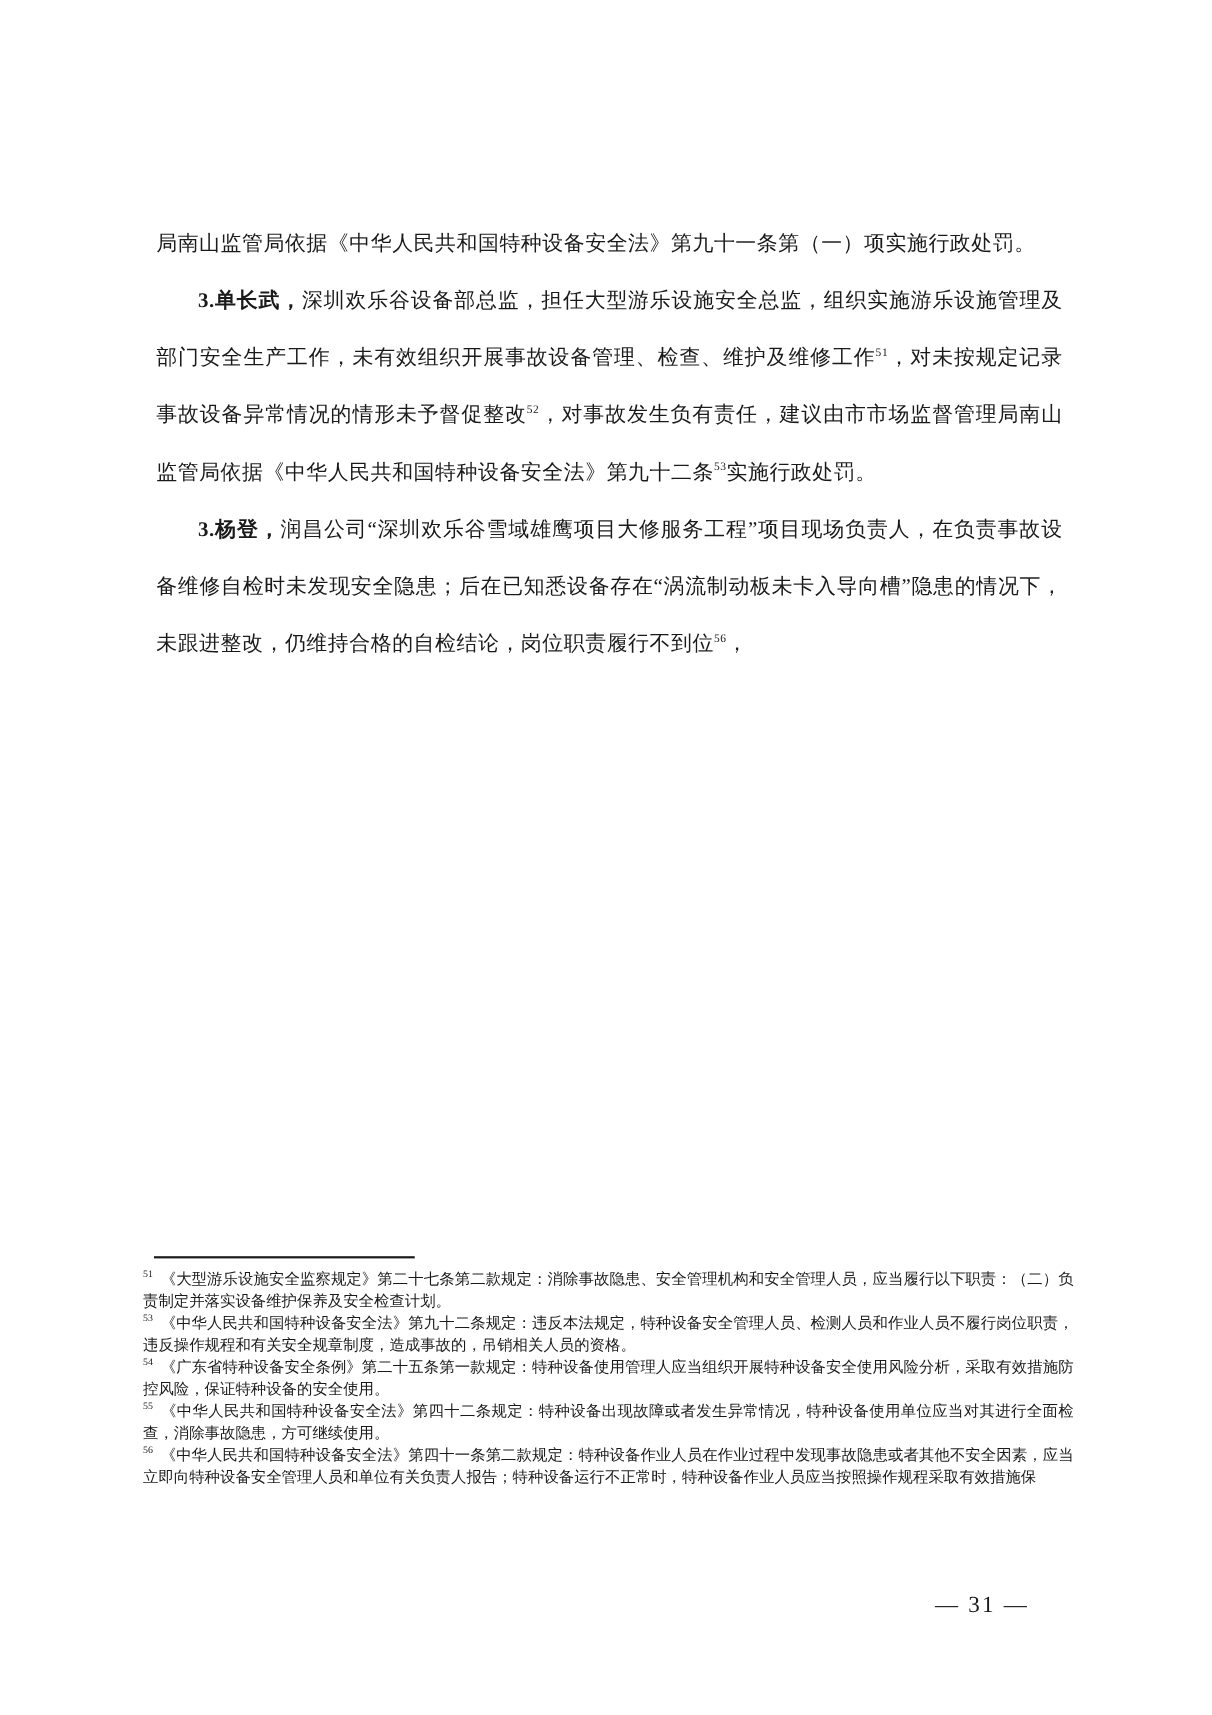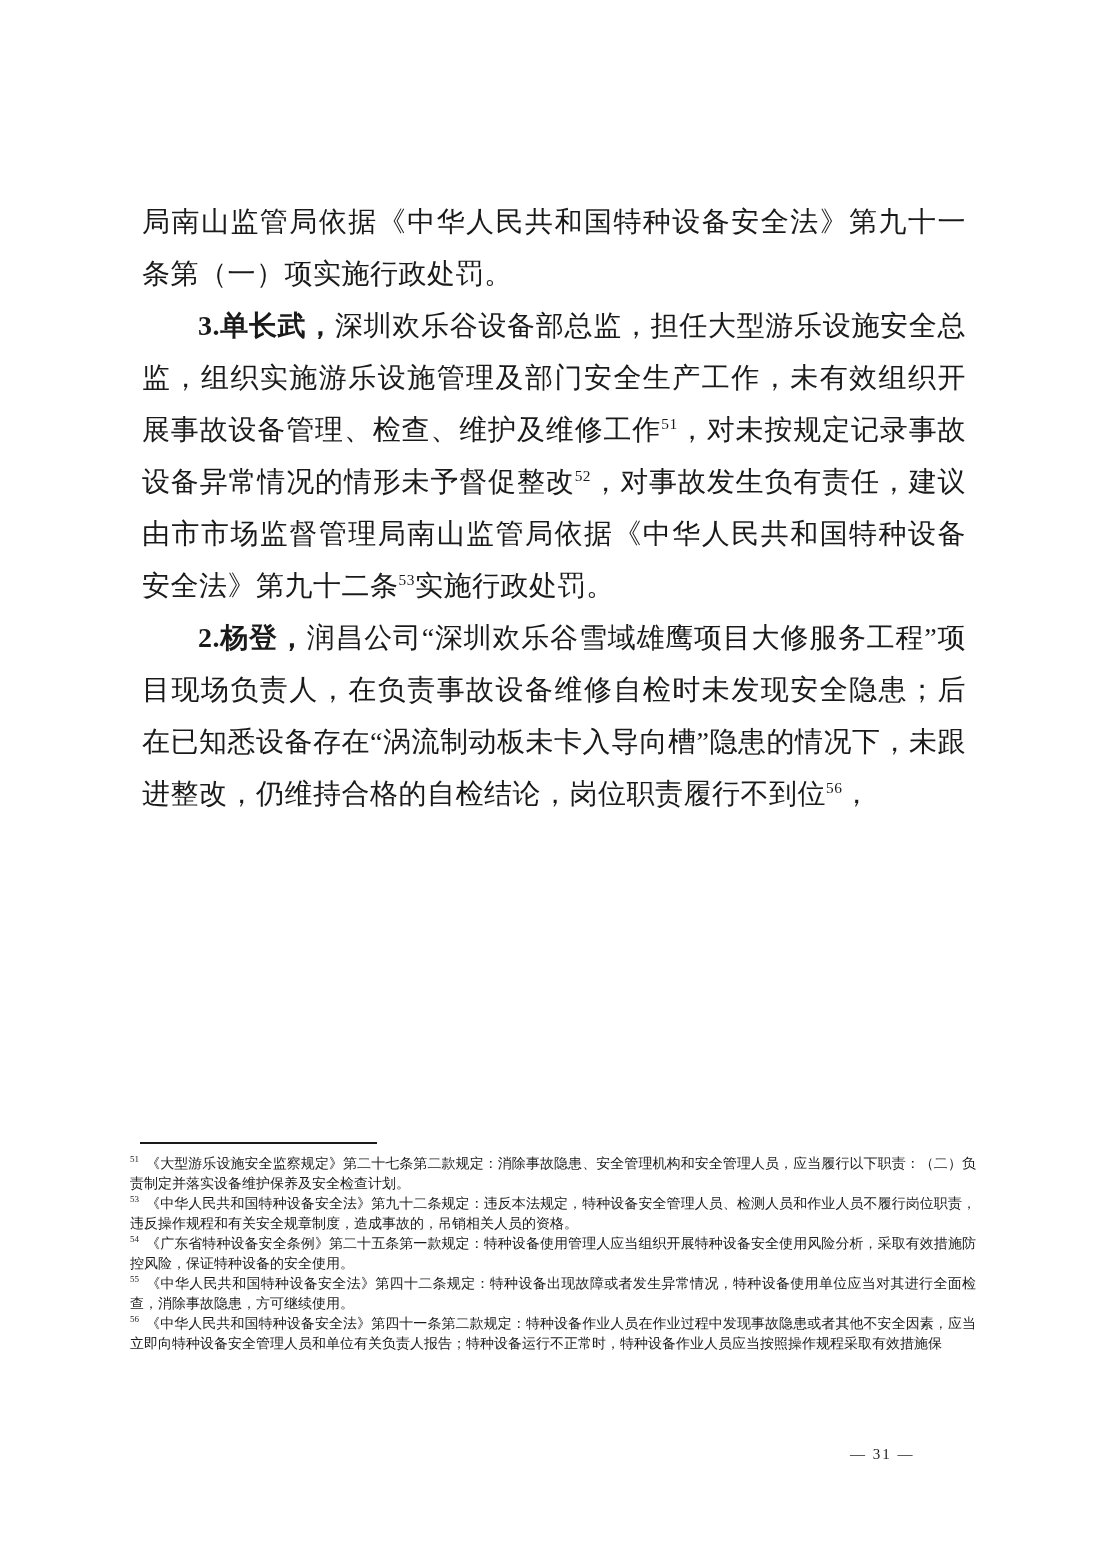--- a/index.html
+++ b/index.html
@@ -13,21 +13,21 @@
     position: relative;
     font-family: "Liberation Serif", "DejaVu Serif", serif;
     color: #1a1a1a;
     overflow: hidden;
   }
   .body-text {
     position: absolute;
     top: 196px;
     left: 142px;
     width: 824px;
-    font-size: 28px;
+    font-size: 19px;
     line-height: 52px;
     text-align: justify;
     text-justify: inter-character;
     letter-spacing: 0.5px;
   }
   .body-text p {
     margin: 0;
   }
   .body-text p.indent {
     text-indent: 2em;
@@ -65,32 +65,32 @@
   sup.fnmark {
     font-size: 9px;
     line-height: 0;
     vertical-align: super;
     margin-right: 7px;
   }
   .page-number {
     position: absolute;
     top: 1446px;
     left: 850px;
-    font-size: 15px;
+    font-size: 21px;
     letter-spacing: 2px;
     white-space: nowrap;
   }
 </style>
 </head>
 <body>
 
 <main class="body-text">
     <p class=""><span class="seg">局南山监管局依据《中华人民共和国特种设备安全法》第九十一条第（一）项实施行政处罚。</span></p>
     <p class="indent"><span class="seg bold">3.单长武，</span><span class="seg">深圳欢乐谷设备部总监，担任大型游乐设施安全总监，组织实施游乐设施管理及部门安全生产工作，未有效组织开展事故设备管理、检查、维护及维修工作</span><sup class="fnref">51</sup><span class="seg">，对未按规定记录事故设备异常情况的情形未予督促整改</span><sup class="fnref">52</sup><span class="seg">，对事故发生负有责任，建议由市市场监督管理局南山监管局依据《中华人民共和国特种设备安全法》第九十二条</span><sup class="fnref">53</sup><span class="seg">实施行政处罚。</span></p>
-    <p class="indent"><span class="seg bold">2.杨登，</span><span class="seg">润昌公司“深圳欢乐谷雪域雄鹰项目大修服务工程”项目现场负责人，在负责事故设备维修自检时未发现安全隐患；后在已知悉设备存在“涡流制动板未卡入导向槽”隐患的情况下，未跟进整改，仍维持合格的自检结论，岗位职责履行不到位</span><sup class="fnref">56</sup><span class="seg">，</span></p>
+    <p class="indent"><span class="seg bold">3.杨登，</span><span class="seg">润昌公司“深圳欢乐谷雪域雄鹰项目大修服务工程”项目现场负责人，在负责事故设备维修自检时未发现安全隐患；后在已知悉设备存在“涡流制动板未卡入导向槽”隐患的情况下，未跟进整改，仍维持合格的自检结论，岗位职责履行不到位</span><sup class="fnref">56</sup><span class="seg">，</span></p>
   </main>
 
 <div class="footnote-separator"></div>
 
 <section class="footnotes">
     <p><sup class="fnmark">51</sup><span>《大型游乐设施安全监察规定》第二十七条第二款规定：消除事故隐患、安全管理机构和安全管理人员，应当履行以下职责：（二）负责制定并落实设备维护保养及安全检查计划。</span></p>
     <p><sup class="fnmark">53</sup><span>《中华人民共和国特种设备安全法》第九十二条规定：违反本法规定，特种设备安全管理人员、检测人员和作业人员不履行岗位职责，违反操作规程和有关安全规章制度，造成事故的，吊销相关人员的资格。</span></p>
     <p><sup class="fnmark">54</sup><span>《广东省特种设备安全条例》第二十五条第一款规定：特种设备使用管理人应当组织开展特种设备安全使用风险分析，采取有效措施防控风险，保证特种设备的安全使用。</span></p>
     <p><sup class="fnmark">55</sup><span>《中华人民共和国特种设备安全法》第四十二条规定：特种设备出现故障或者发生异常情况，特种设备使用单位应当对其进行全面检查，消除事故隐患，方可继续使用。</span></p>
     <p><sup class="fnmark">56</sup><span>《中华人民共和国特种设备安全法》第四十一条第二款规定：特种设备作业人员在作业过程中发现事故隐患或者其他不安全因素，应当立即向特种设备安全管理人员和单位有关负责人报告；特种设备运行不正常时，特种设备作业人员应当按照操作规程采取有效措施保</span></p>

